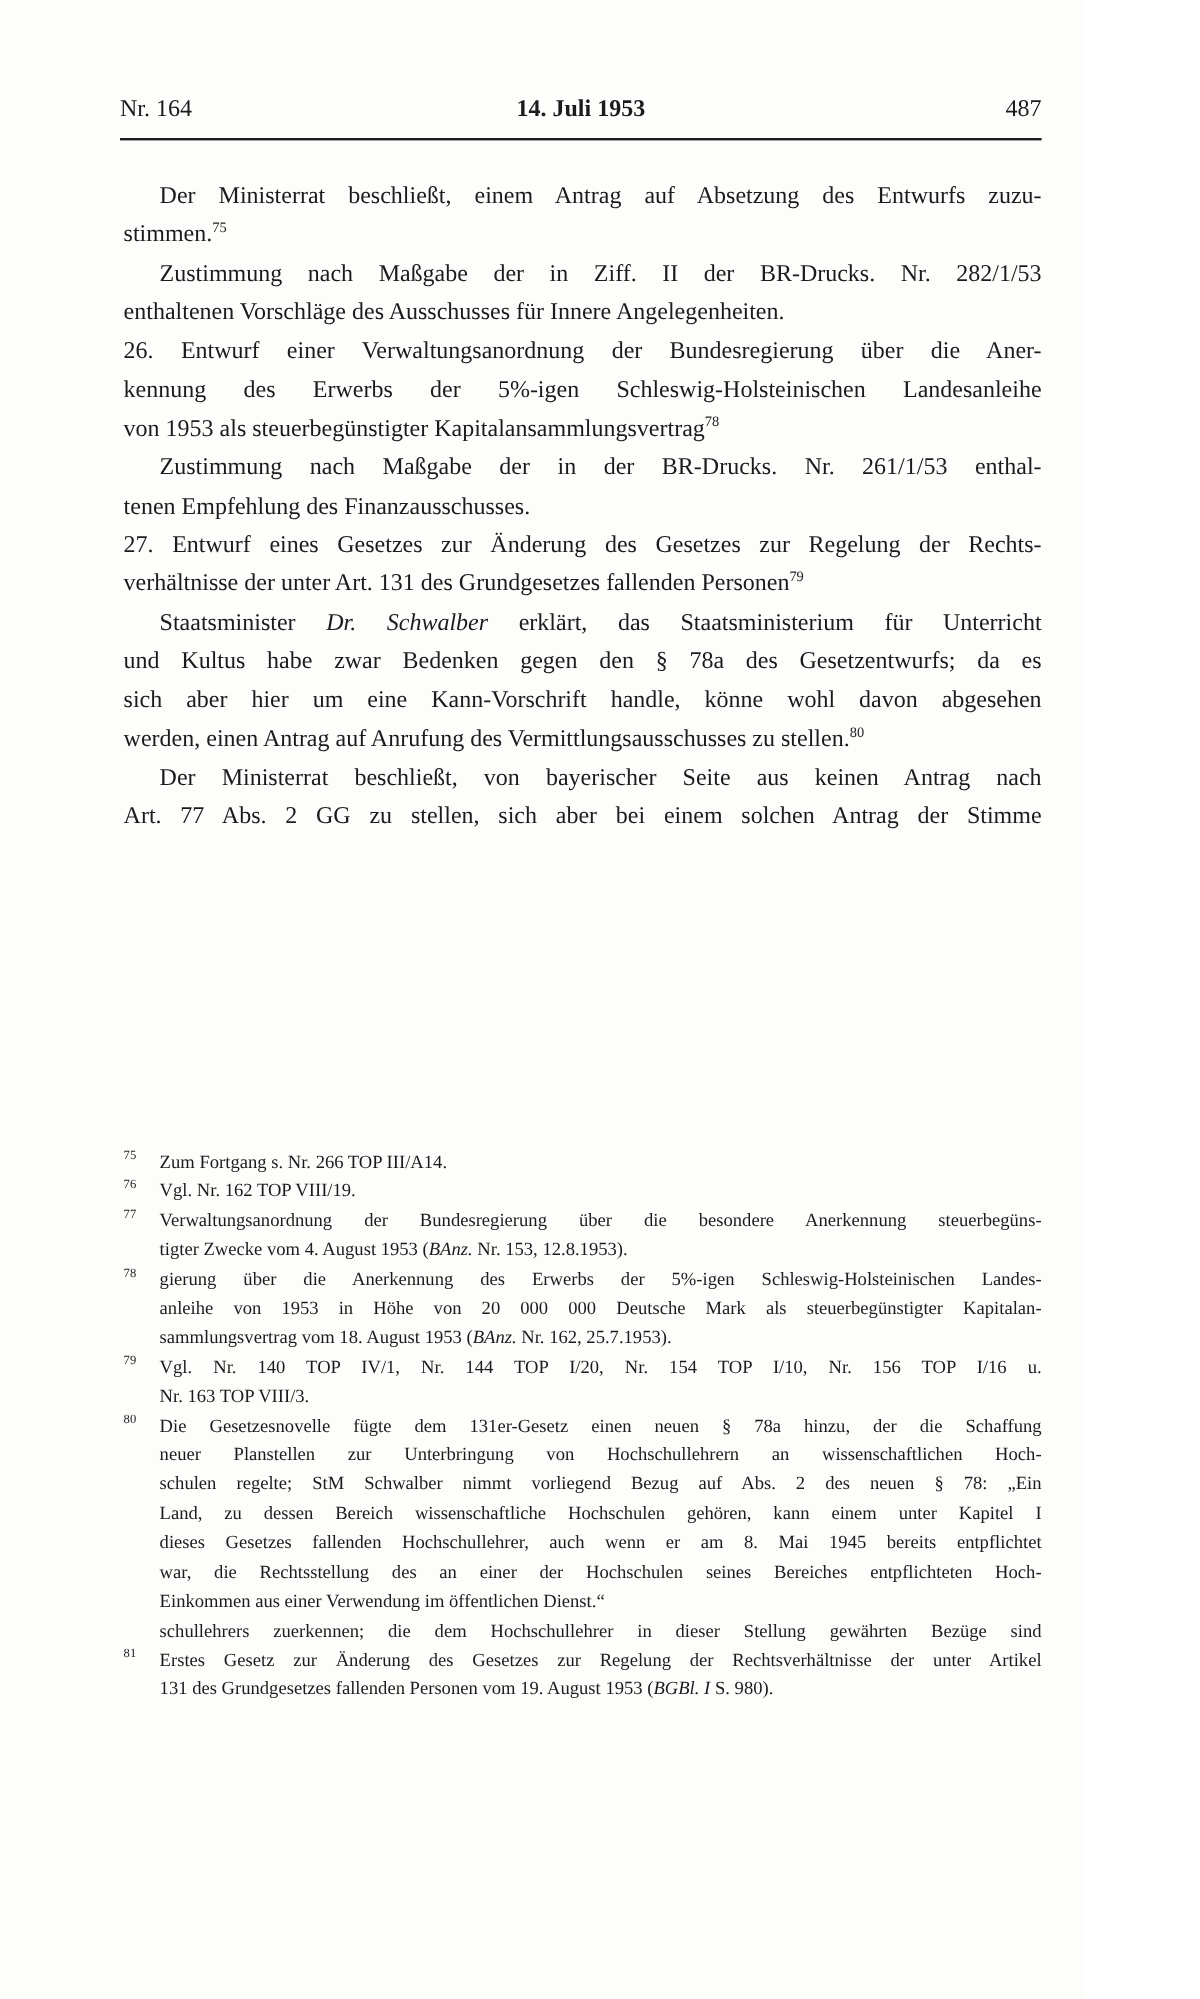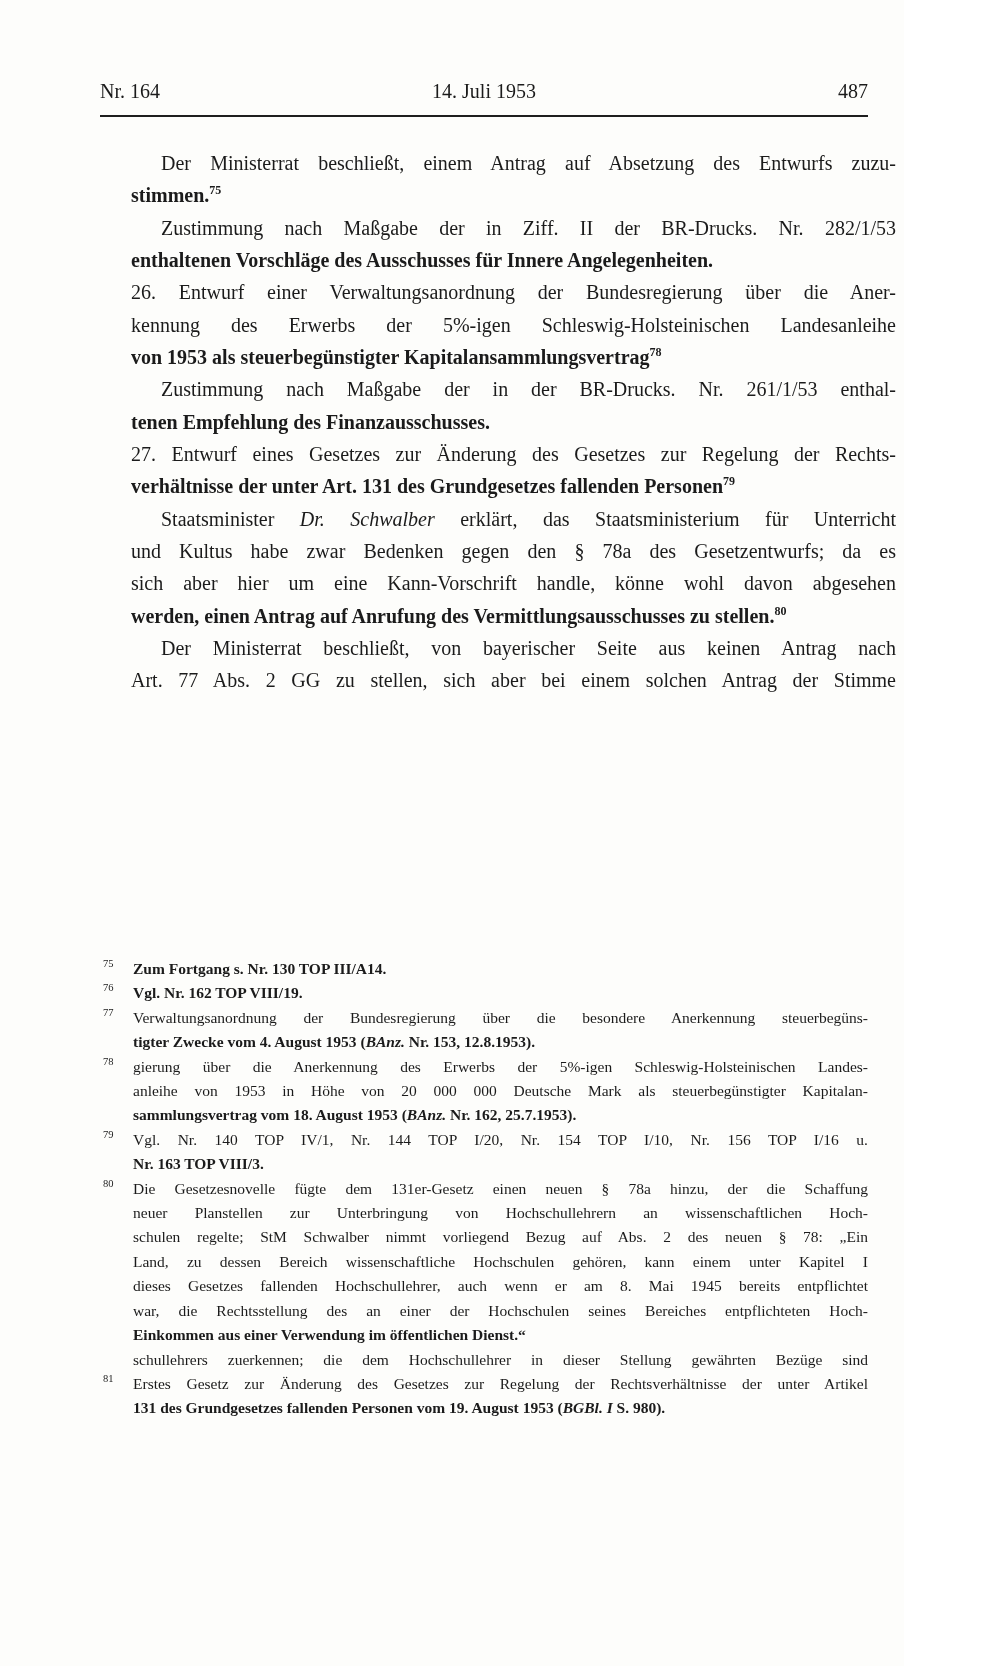--- a/index.html
+++ b/index.html
@@ -20,45 +20,45 @@
     width: 768px;
     display: flex;
     justify-content: space-between;
     font-size: 20px;
     line-height: 24px;
   }
   .page-header .center {
     position: absolute;
     left: 50%;
     transform: translateX(-50%);
+    font-weight: bold;
   }
   .header-rule {
     position: absolute;
     left: 100px;
     top: 115px;
     width: 768px;
     height: 2px;
     background: #1e1e1e;
   }
   
   .body-text {
     position: absolute;
     left: 103px;
     top: 147px;
     width: 765px;
     font-size: 20px;
-    margin-left: 28px;
   }
   .body-text .line { line-height: 32.33px; }
   .line {
     text-align: justify;
     text-align-last: justify;
     white-space: normal;
   }
-  .line.last { text-align: left; text-align-last: left; font-weight: bold; }
+  .line.last { text-align: left; text-align-last: left; }
   .line.indent { text-indent: 30px; }
   .italic { font-style: italic; }
   sup.ref {
     font-size: 0.6em;
     line-height: 0;
     vertical-align: super;
   }
   
   .footnotes {
     position: absolute;
@@ -120,21 +120,21 @@
       </div>
       <div class="para">
         <div class="line indent"><span class="">Der Ministerrat beschließt, von bayerischer Seite aus keinen Antrag nach</span></div>
         <div class="line"><span class="">Art. 77 Abs. 2 GG zu stellen, sich aber bei einem solchen Antrag der Stimme</span></div>
       </div>
     </main>
 
   <section class="footnotes" id="footnotes">
       <div class="footnote">
         <span class="fn-num">75</span>
-        <div class="line last"><span class="">Zum Fortgang s. Nr. 130 TOP III/A14.</span></div>
+        <div class="line last"><span class="">Zum Fortgang s. Nr. 266 TOP III/A14.</span></div>
       </div>
       <div class="footnote">
         <span class="fn-num">76</span>
         <div class="line last"><span class="">Vgl. Nr. 162 TOP VIII/19.</span></div>
       </div>
       <div class="footnote">
         <span class="fn-num">77</span>
         <div class="line"><span class="">Verwaltungsanordnung der Bundesregierung über die besondere Anerkennung steuerbegüns-</span></div>
         <div class="line last"><span class="">tigter Zwecke vom 4. August 1953 (</span><span class="italic">BAnz.</span><span class=""> Nr. 153, 12.8.1953).</span></div>
       </div>

